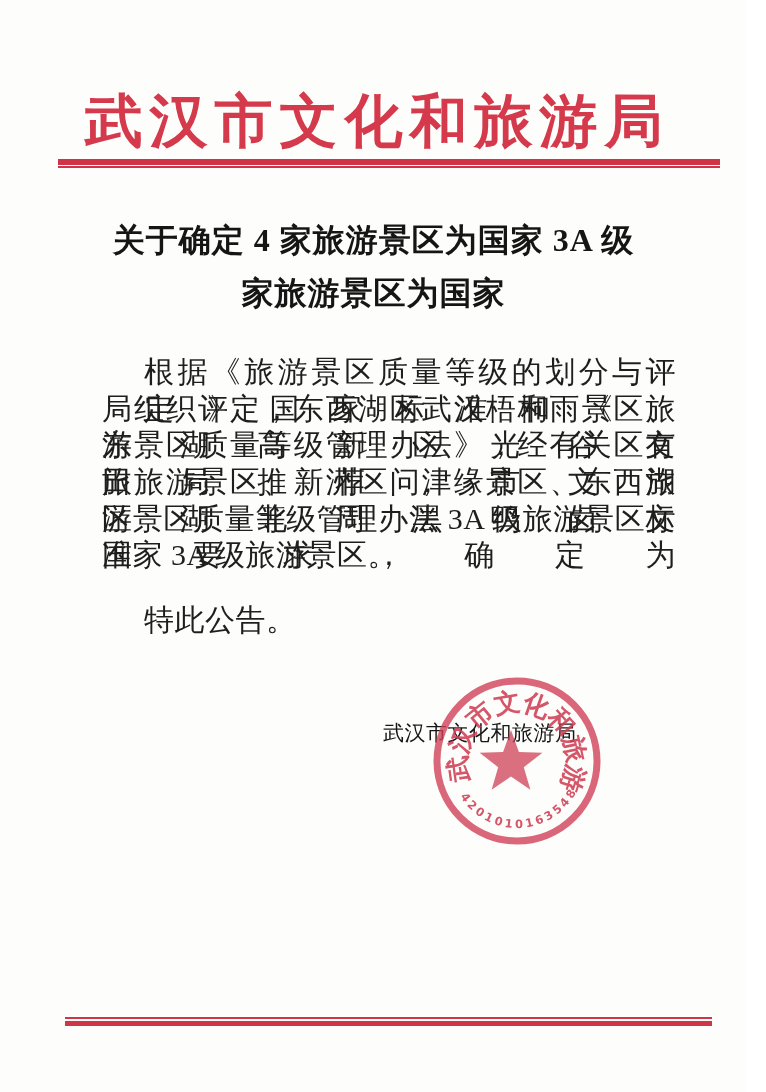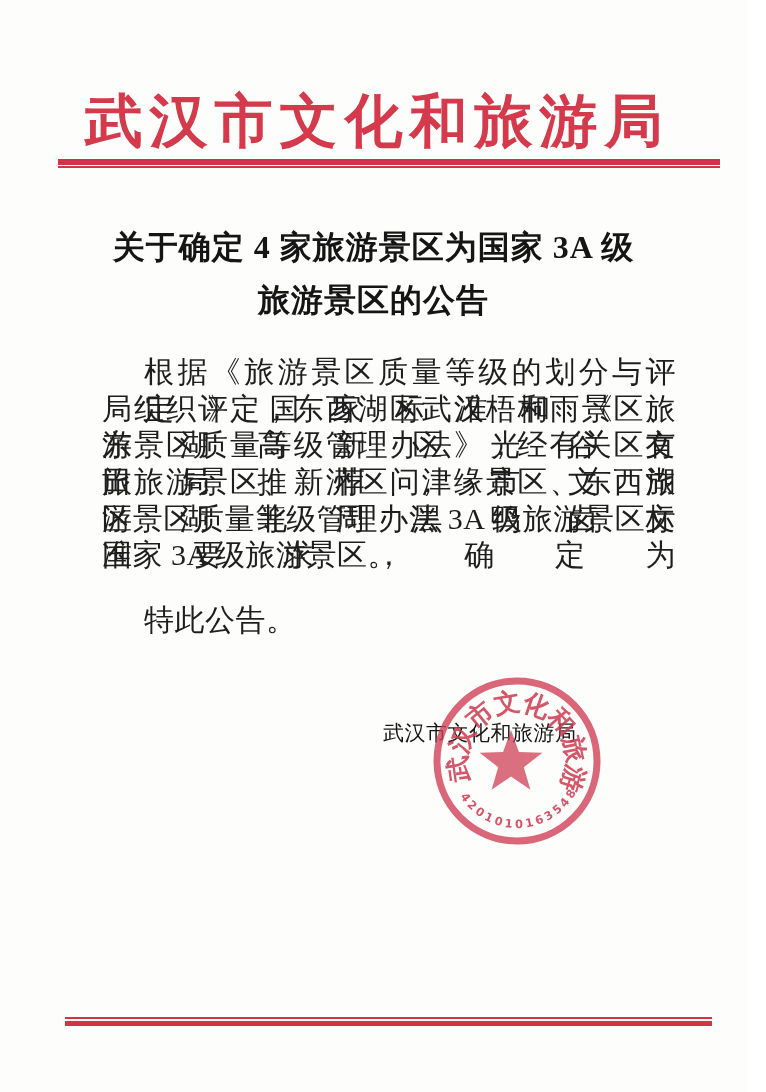--- a/index.html
+++ b/index.html
@@ -46,21 +46,20 @@
     top: 214px;
     left: 0;
     width: 100%;
     text-align: center;
     font-size: 32px;
     line-height: 53px;
     font-weight: bold;
     color: #151515;
     letter-spacing: 1px;
     z-index: 2;
-    margin-top: 7px;
   }
 
   
   .body-block {
     position: absolute;
     top: 354px;
     left: 102px;
     width: 574px;
     font-size: 30px;
     color: #1e1e1e;
@@ -153,21 +152,21 @@
   <div class="letterhead">武汉市文化和旅游局</div>
 
   <div class="rule-top">
     <div class="thick"></div>
     <div class="gap"></div>
     <div class="thin"></div>
   </div>
 
   <div class="doc-title">
     <div>关于确定 4 家旅游景区为国家 3A 级</div>
-    <div>旅游景区的公告</div>
+    <div>家旅游景区为国家</div>
   </div>
 
   <div class="body-block">
     <div class="bline indent">根据《旅游景区质量等级的划分与评定》国家标准和《旅</div>
     <div class="bline">局组织评定，东西湖区武汉梧桐雨景区、东湖高新区光谷有</div>
     <div class="bline">游景区质量等级管理办法》，经有关区文旅局推荐，市文旅</div>
     <div class="bline">田旅游景区、新洲区问津缘景区、东西湖区湖北周黑鸭卤文</div>
     <div class="bline">游景区质量等级管理办法 3A 级旅游景区标准要求，确定为</div>
     <div class="bline last">国家 3A 级旅游景区。</div>
     <div class="closing">特此公告。</div>

